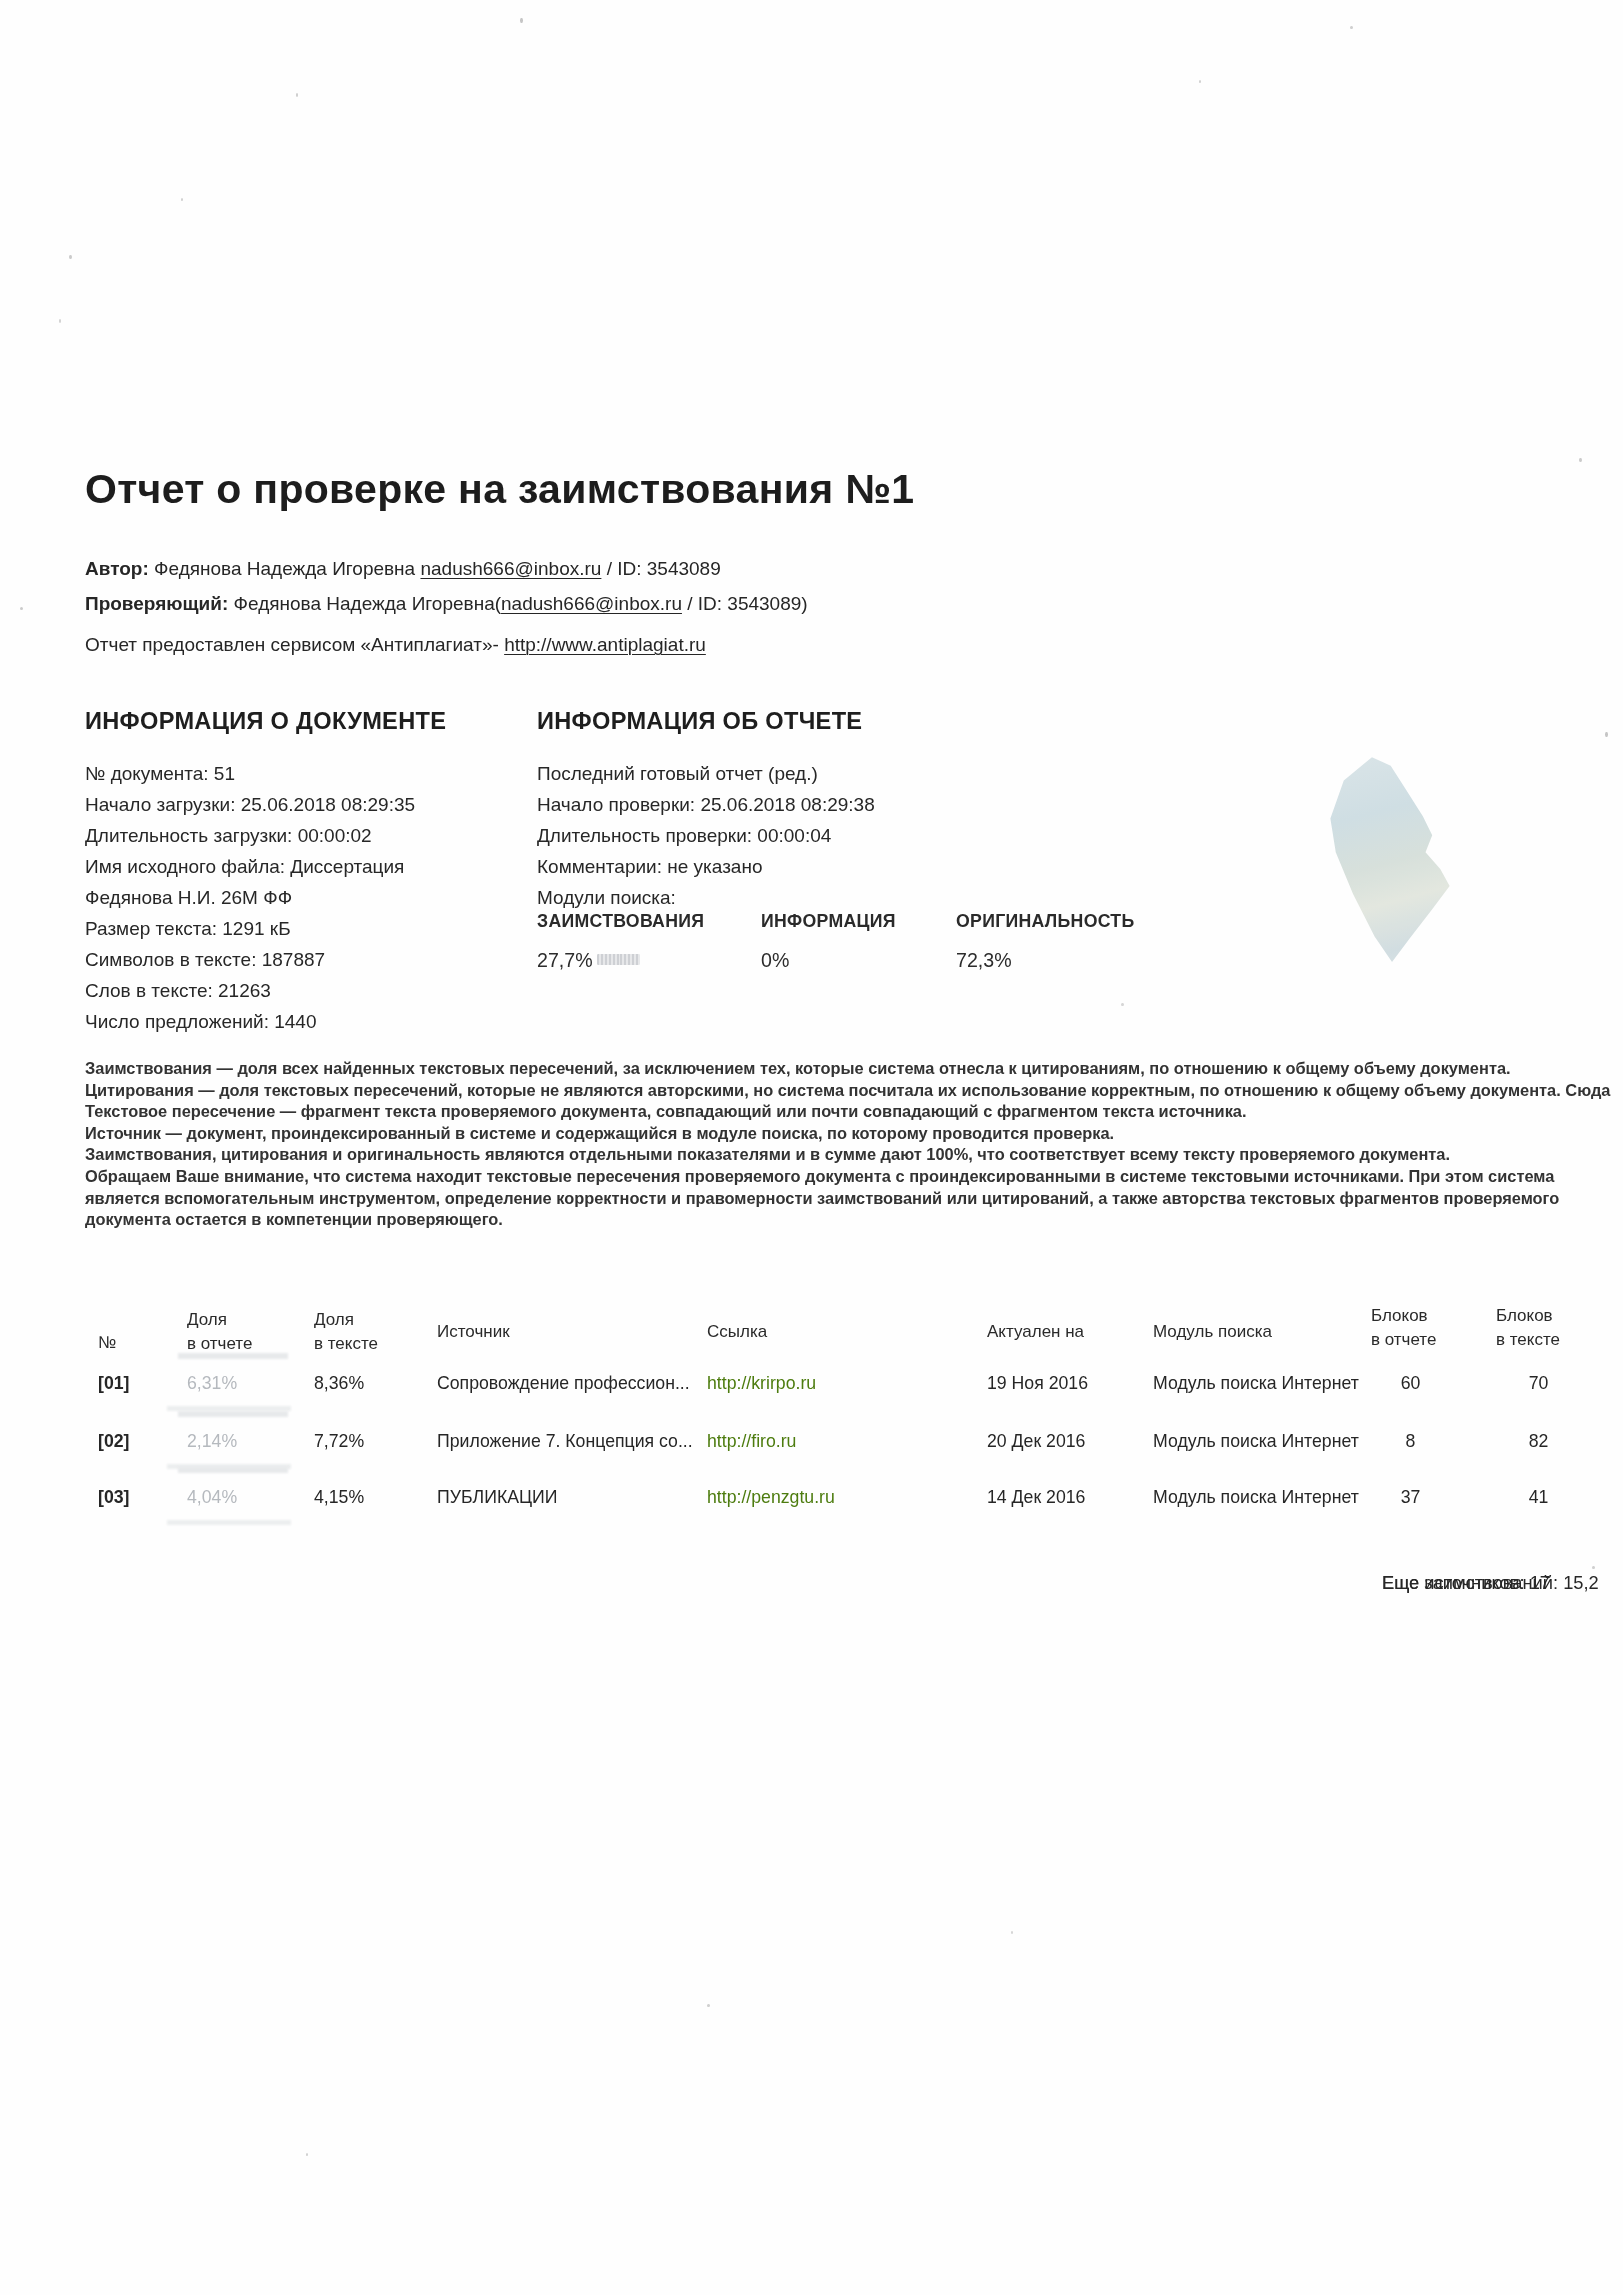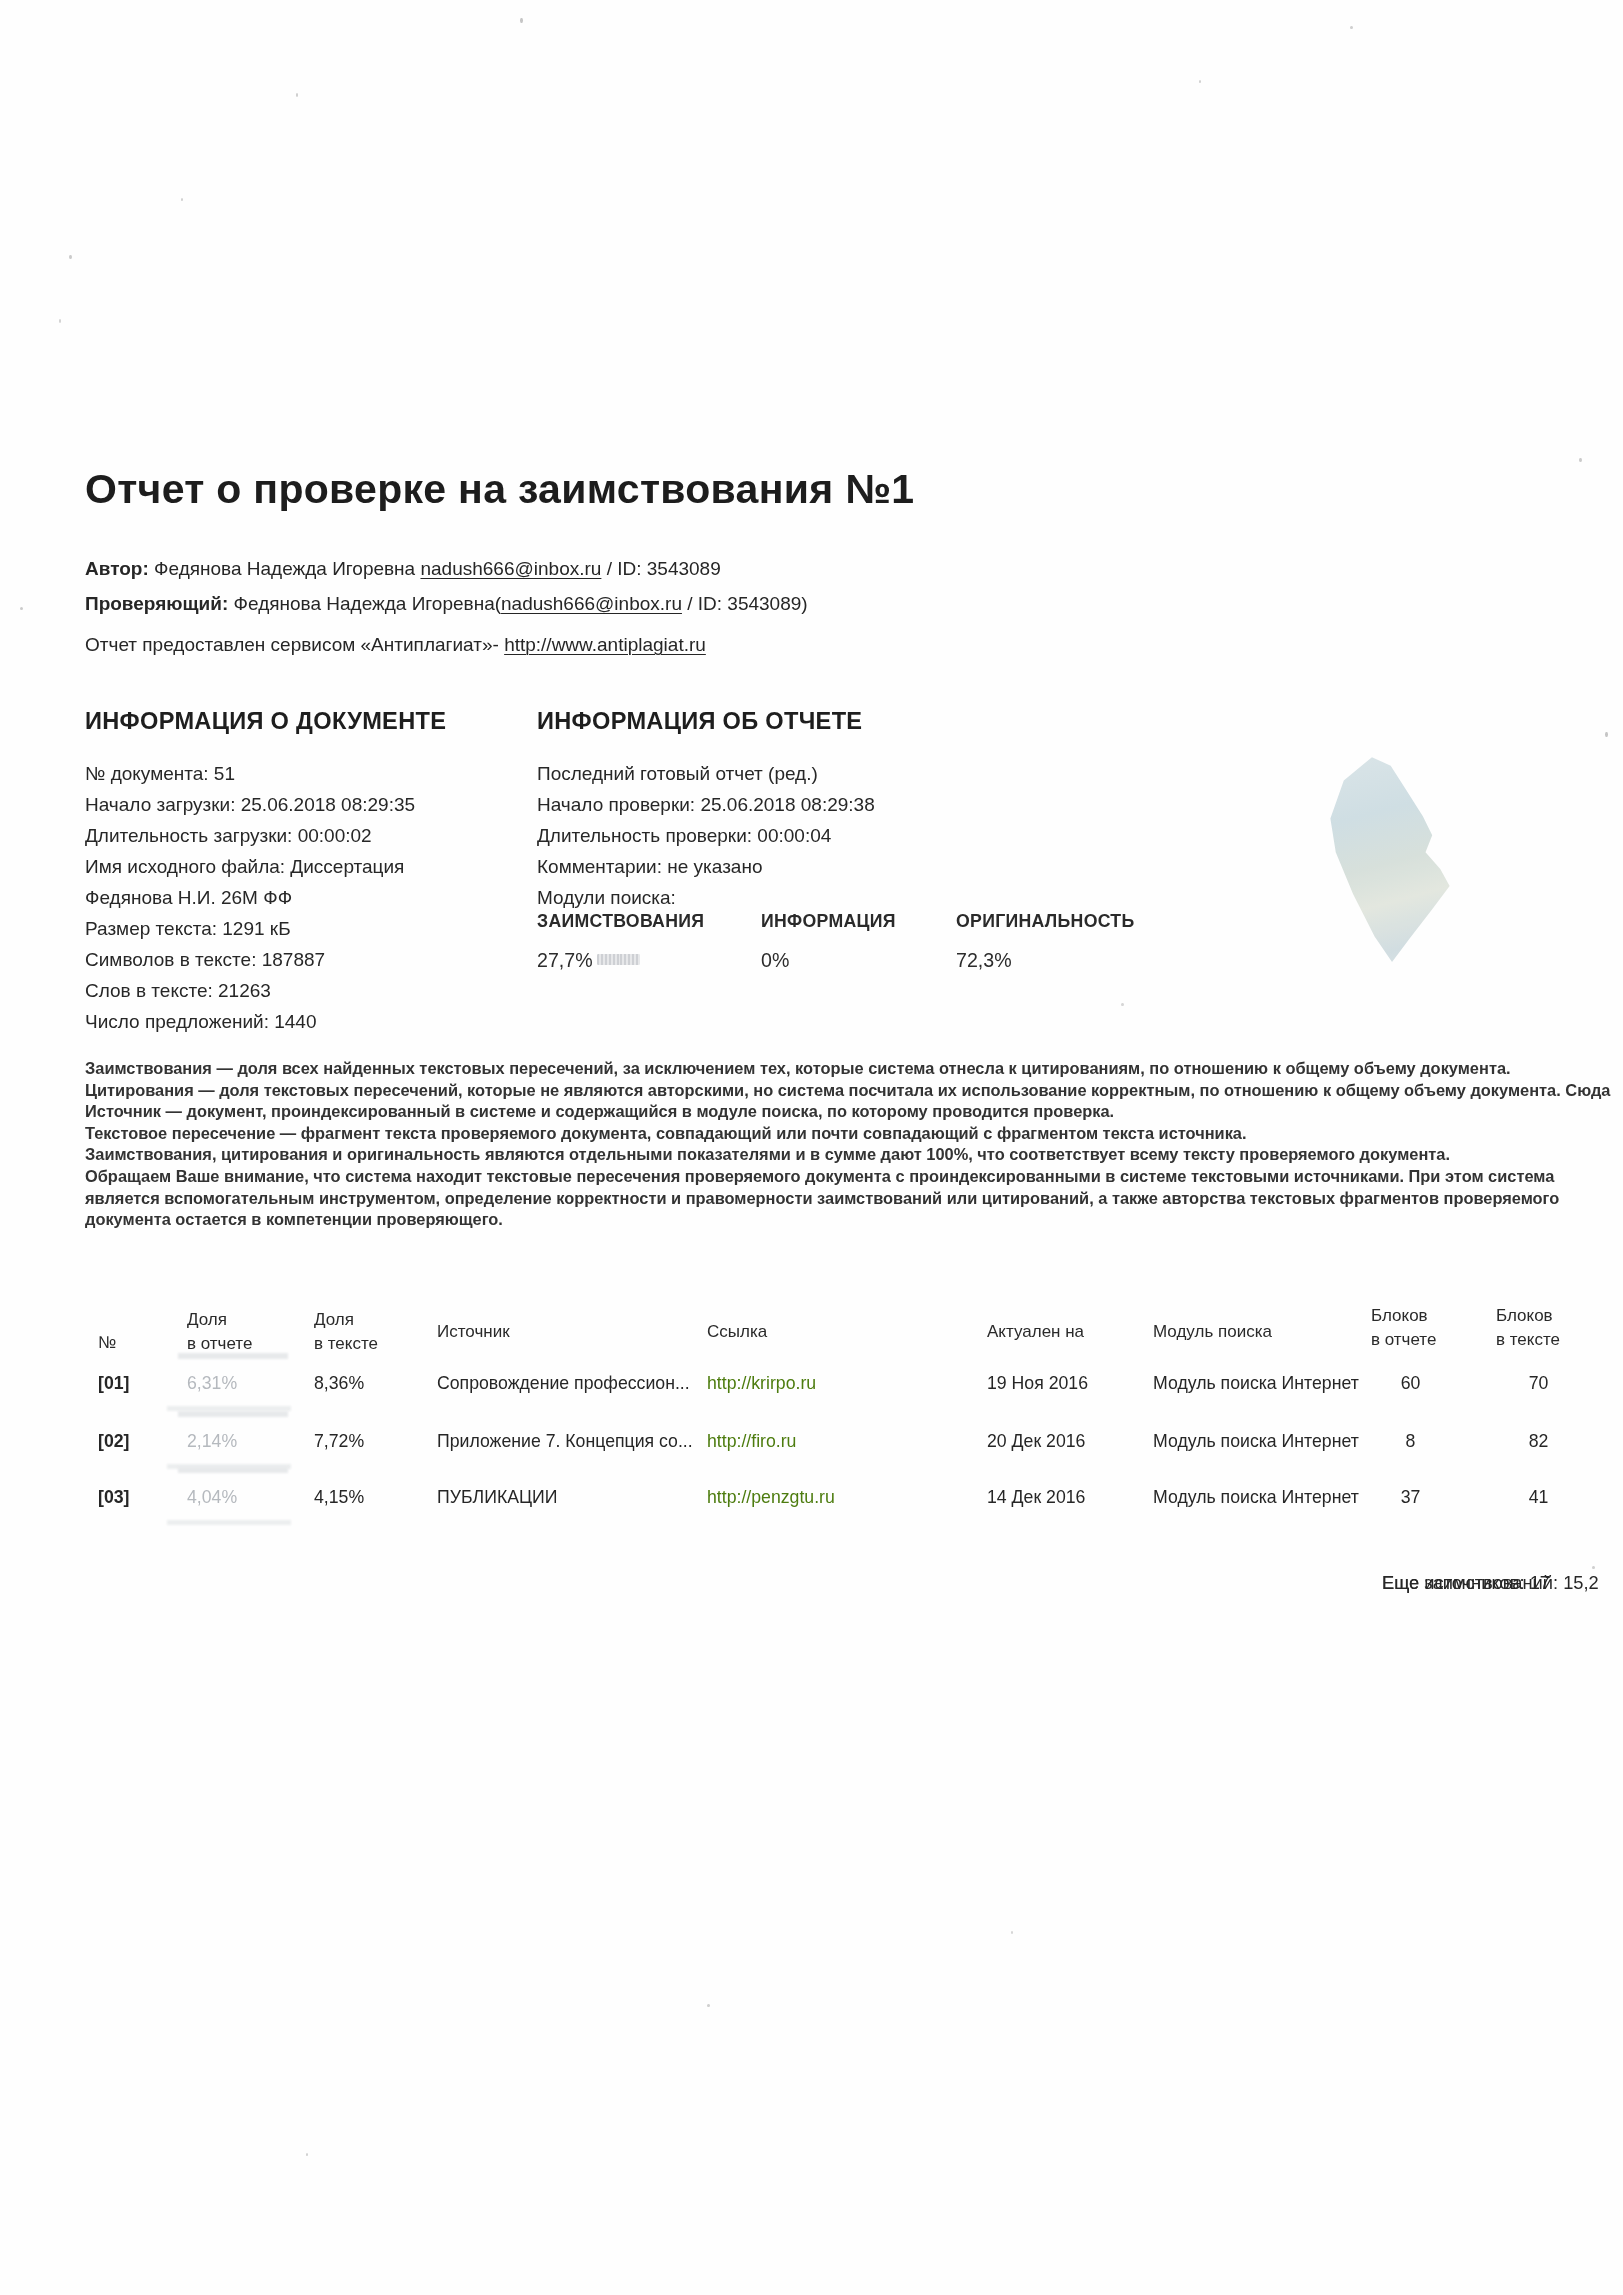--- a/index.html
+++ b/index.html
@@ -149,22 +149,22 @@
   <div class="abs metric-label nowrap" style="left:956px;top:911px;">ОРИГИНАЛЬНОСТЬ</div>
 
   <div class="abs metric-value nowrap" style="left:537px;top:949px;">27,7%</div>
   <div class="abs metric-smudge"></div>
   <div class="abs metric-value nowrap" style="left:761px;top:949px;">0%</div>
   <div class="abs metric-value nowrap" style="left:956px;top:949px;">72,3%</div>
 
   <div class="abs legend">
     <div>Заимствования — доля всех найденных текстовых пересечений, за исключением тех, которые система отнесла к цитированиям, по отношению к общему объему документа.</div>
     <div>Цитирования — доля текстовых пересечений, которые не являются авторскими, но система посчитала их использование корректным, по отношению к общему объему документа. Сюда</div>
+    <div>Текстовое пересечение — фрагмент текста проверяемого документа, совпадающий или почти совпадающий с фрагментом текста источника.</div>
     <div>Источник — документ, проиндексированный в системе и содержащийся в модуле поиска, по которому проводится проверка.</div>
-    <div>Текстовое пересечение — фрагмент текста проверяемого документа, совпадающий или почти совпадающий с фрагментом текста источника.</div>
     <div>Заимствования, цитирования и оригинальность являются отдельными показателями и в сумме дают 100%, что соответствует всему тексту проверяемого документа.</div>
     <div>Обращаем Ваше внимание, что система находит текстовые пересечения проверяемого документа с проиндексированными в системе текстовыми источниками. При этом система</div>
     <div>является вспомогательным инструментом, определение корректности и правомерности заимствований или цитирований, а также авторства текстовых фрагментов проверяемого</div>
     <div>документа остается в компетенции проверяющего.</div>
   </div>
 
   <div class="abs th" style="left:98px;top:1331px;text-decoration:none;">№</div>
   <div class="abs th" style="left:187px;top:1308px;">
     <div>Доля</div>
     <div>в отчете</div>

